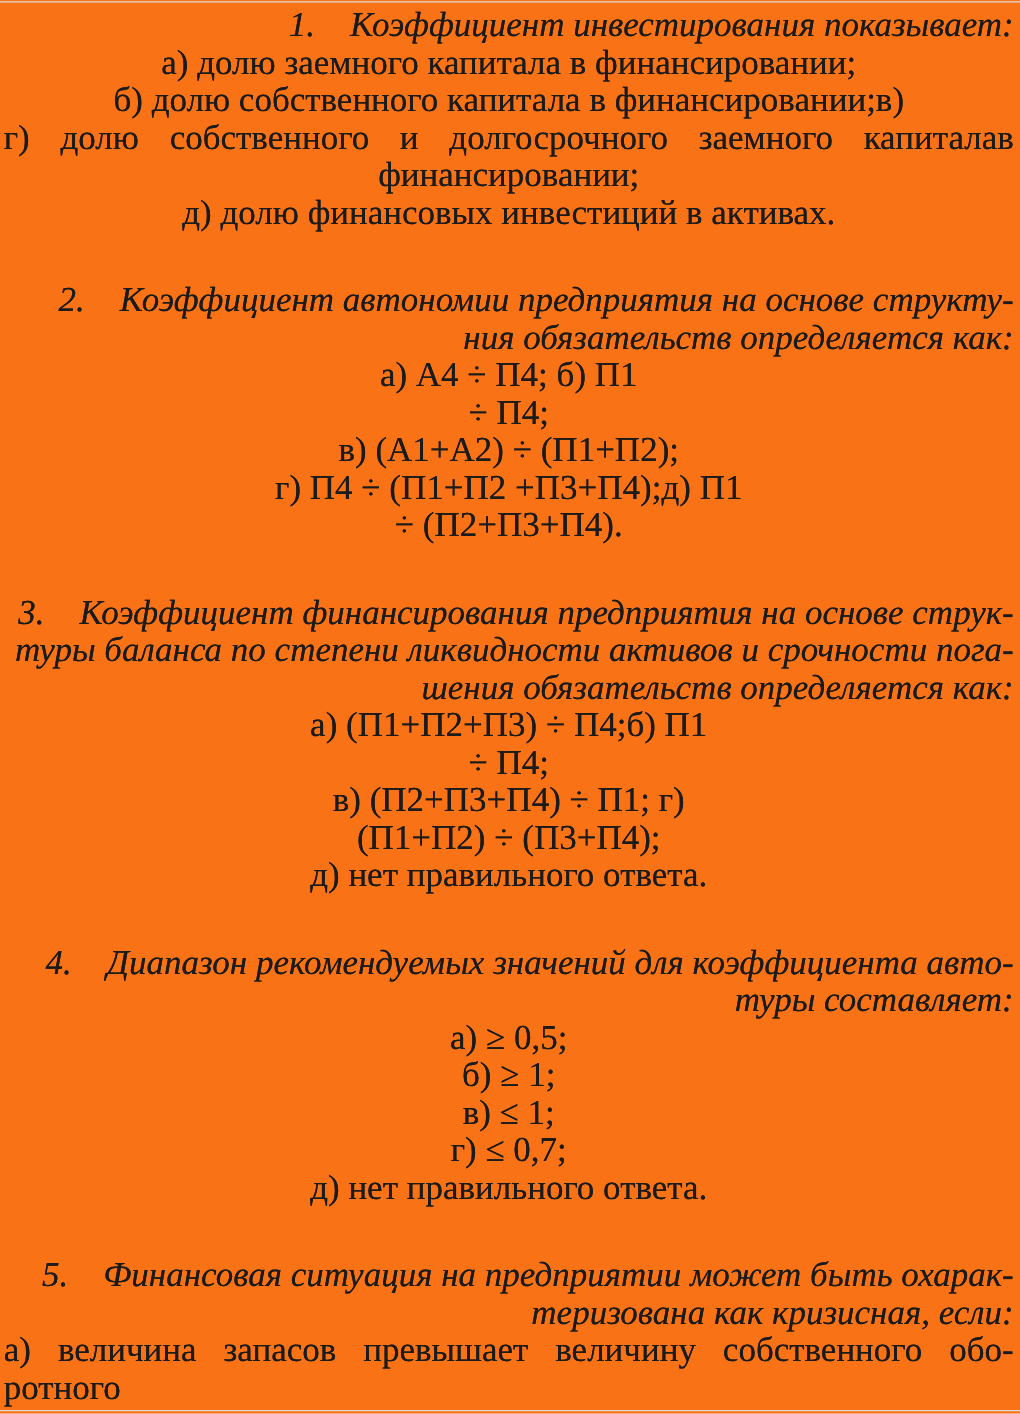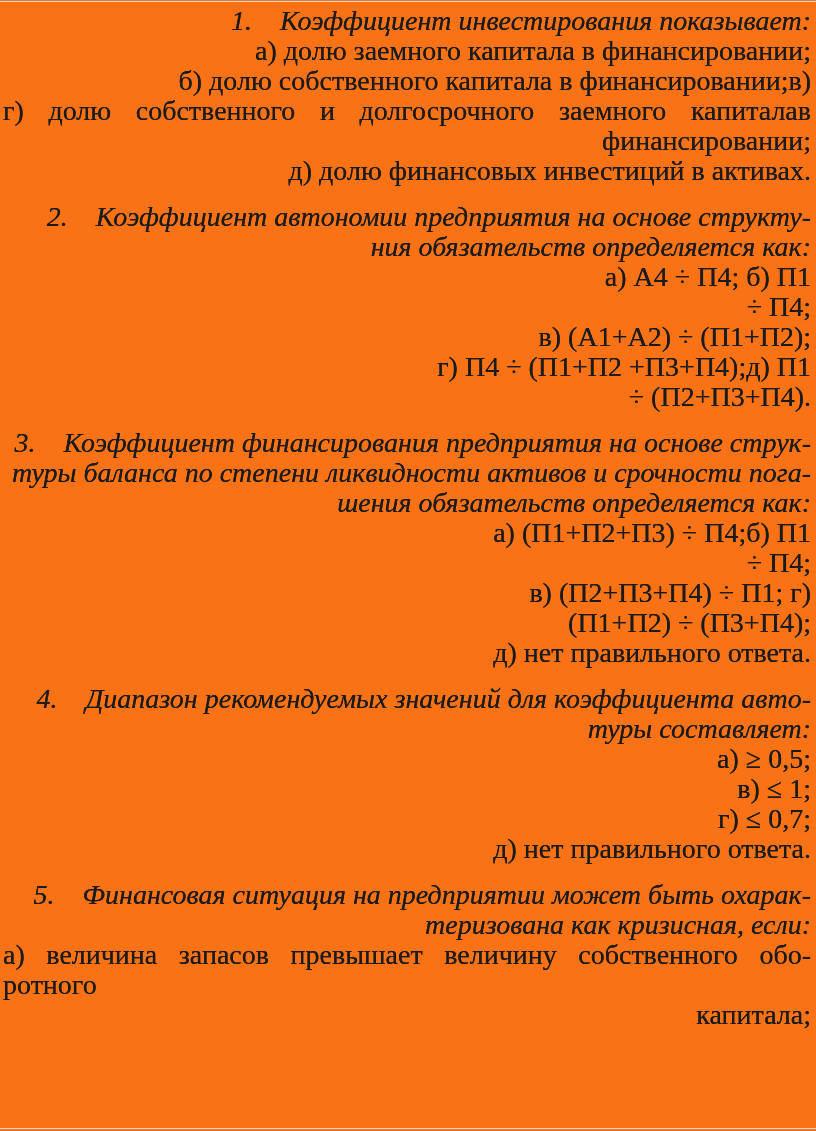--- a/index.html
+++ b/index.html
@@ -10,27 +10,27 @@
     box-sizing: border-box;
     background: #f97316;
     color: #1b1b1b;
     font-family: "Liberation Serif", "DejaVu Serif", serif;
     font-size: 28px;
     line-height: 30px;
     padding: 6px 5px 0 3px;
     overflow: hidden;
     text-shadow: 0 0 0.45px currentColor; 
   }
-  .question + .question { margin-top: 16px; }
+  .question + .question { margin-top: 40px; }
   .h {
     font-style: italic;
     text-align: right;
     white-space: pre-wrap; 
   }
-  .opt { text-align: right; }
+  .opt { text-align: center; }
   .just {
     text-align: justify;
     text-align-last: justify;
     word-spacing: 6px; 
   }
   .scan-line {
     position: absolute;
     left: 0;
     width: 100%;
     height: 1px;
@@ -72,20 +72,21 @@
     <div class="opt">÷ П4;</div>
     <div class="opt">в) (П2+П3+П4) ÷ П1; г)</div>
     <div class="opt">(П1+П2) ÷ (П3+П4);</div>
     <div class="opt">д) нет правильного ответа.</div>
   </section>
 
   <section class="question">
     <div class="h">4.    Диапазон рекомендуемых значений для коэффициента авто-</div>
     <div class="h">туры составляет:</div>
     <div class="opt">а) ≥ 0,5;</div>
+    <div class="opt">б) ≥ 1;</div>
     <div class="opt">в) ≤ 1;</div>
     <div class="opt">г) ≤ 0,7;</div>
     <div class="opt">д) нет правильного ответа.</div>
   </section>
 
   <section class="question">
     <div class="h">5.    Финансовая ситуация на предприятии может быть охарак-</div>
     <div class="h">теризована как кризисная, если:</div>
     <div class="opt just">а) величина запасов превышает величину собственного обо-ротного</div>
     <div class="opt">капитала;</div>

